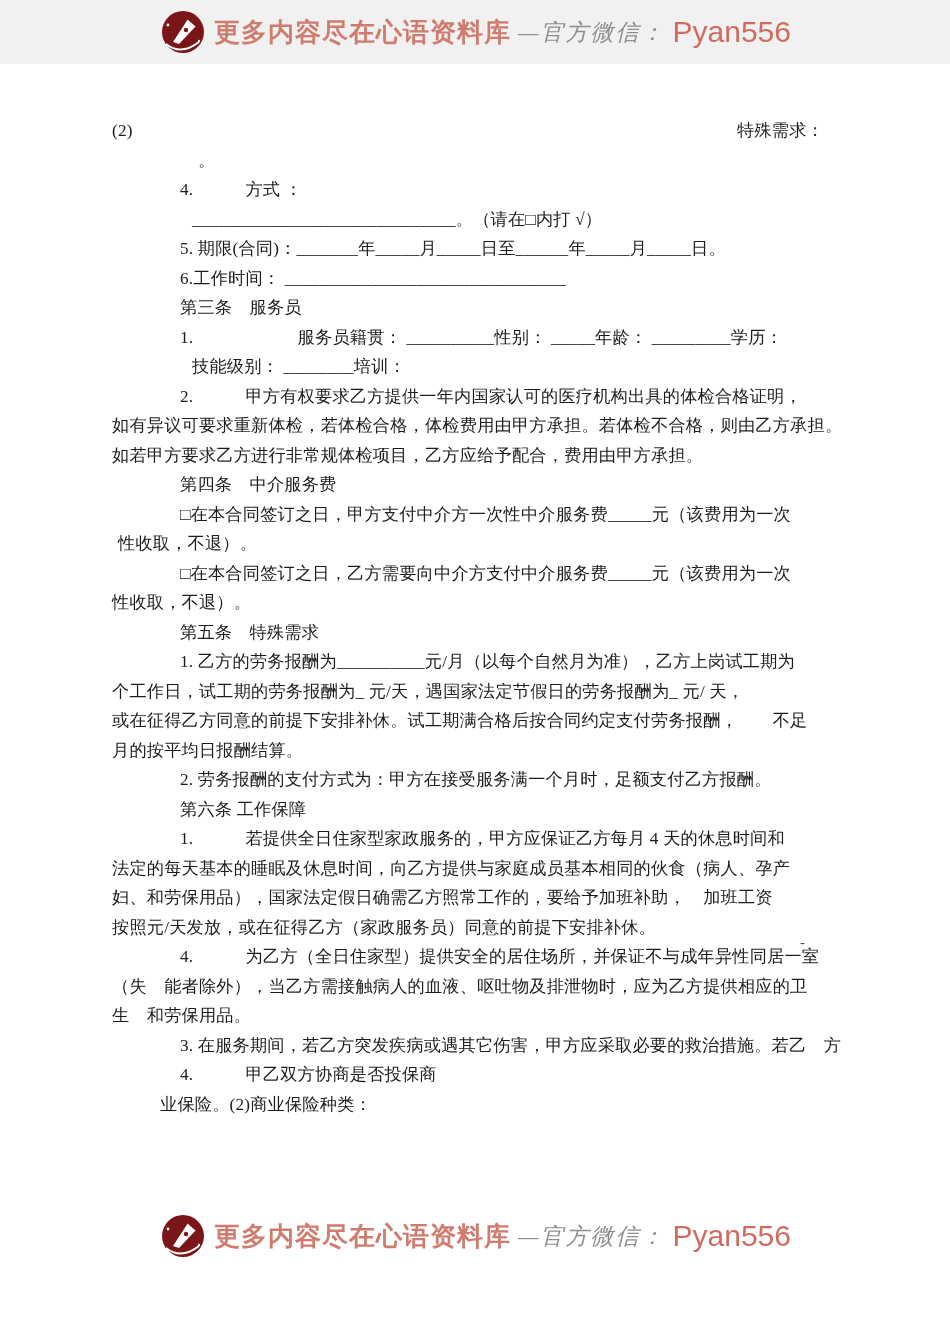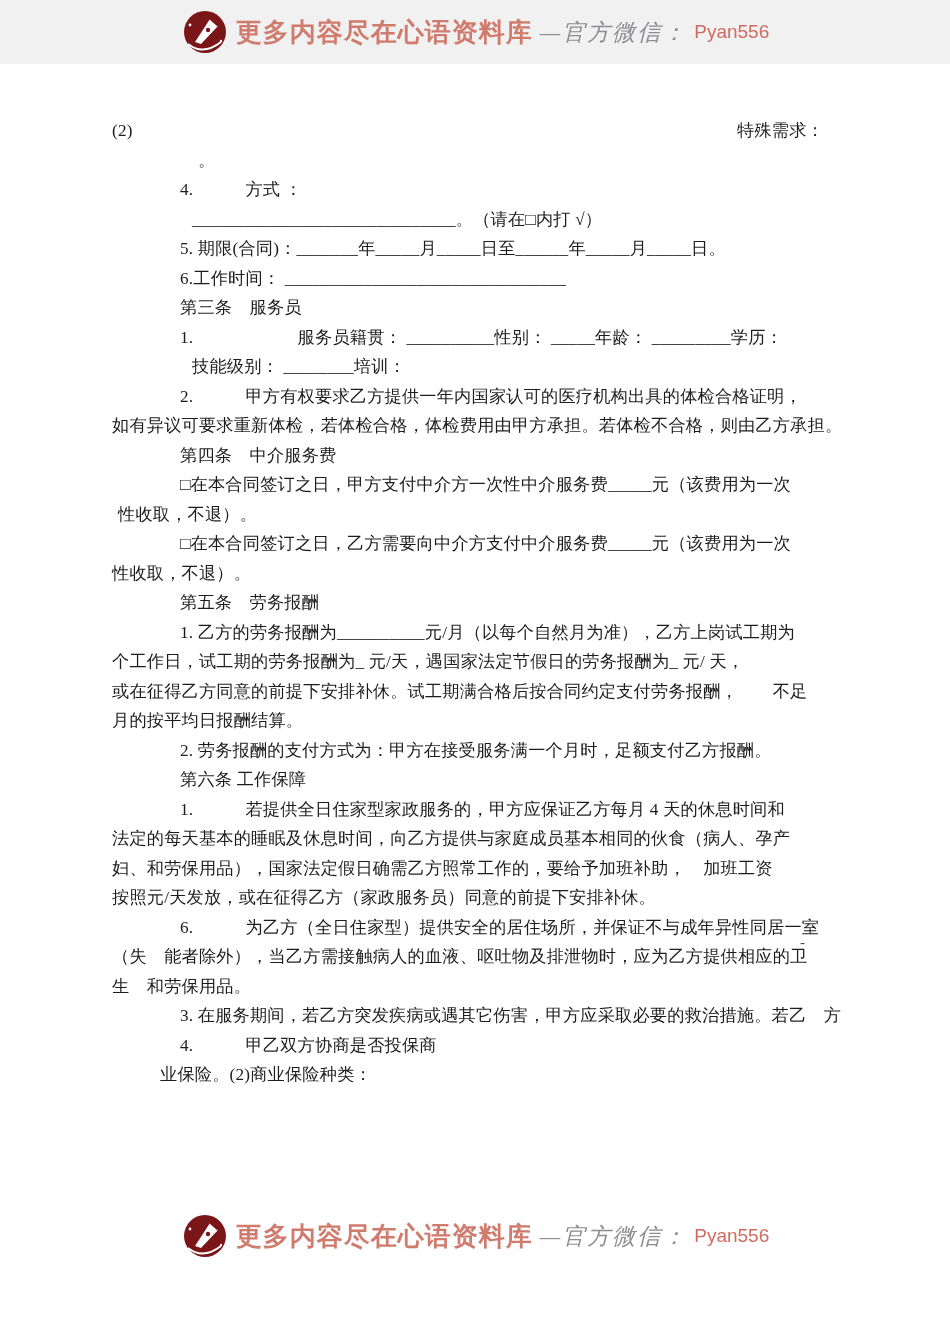--- a/index.html
+++ b/index.html
@@ -12,21 +12,21 @@
   .banner {
     position:absolute; left:0; width:950px; height:64px;
     display:flex; align-items:center; justify-content:center; gap:7px;
   }
   .banner-top { top:0; background:#f1f1f1; }
   .banner-bottom { top:1204px; background:#ffffff; }
   .logo-wrap { width:48px; height:48px; flex:0 0 auto; }
   .logo-wrap svg { width:48px; height:48px; display:block; }
   .b-main { font-size:26px; font-weight:bold; letter-spacing:1px; }
   .b-gray { font-size:23px; font-style:italic; letter-spacing:2px; }
-  .b-id  { font-size:19px; font-family:"Liberation Sans","DejaVu Sans",sans-serif;text-align:right; }
+  .b-id  { font-size:30px; font-family:"Liberation Sans","DejaVu Sans",sans-serif;text-align:right; }
 
   
   .doc {
     position:absolute; left:112px; top:116px; width:738px;
     font-size:17.2px;
   }
   .line {
     margin:0; height:29.5px; line-height:29.5px;
     white-space:nowrap; letter-spacing:0.2px;
   }
@@ -66,37 +66,38 @@
   <p class="line i86">。</p>
   <p class="line i68">4.　　　方式 ：</p>
   <p class="line i80">______________________________。（请在□内打 √）</p>
   <p class="line i68">5. 期限(合同)：_______年_____月_____日至______年_____月_____日。</p>
   <p class="line i68">6.工作时间： ________________________________</p>
   <p class="line i68">第三条　服务员</p>
   <p class="line i68">1.　　　　　　服务员籍贯： __________性别： _____年龄： _________学历：</p>
   <p class="line i80">技能级别： ________培训：</p>
   <p class="line i68">2.　　　甲方有权要求乙方提供一年内国家认可的医疗机构出具的体检合格证明，</p>
   <p class="line i0">如有异议可要求重新体检，若体检合格，体检费用由甲方承担。若体检不合格，则由乙方承担。</p>
+  <p class="line i0">如若甲方要求乙方进行非常规体检项目，乙方应给予配合，费用由甲方承担。</p>
   <p class="line i68">第四条　中介服务费</p>
   <p class="line i68">□在本合同签订之日，甲方支付中介方一次性中介服务费_____元（该费用为一次</p>
   <p class="line i6">性收取，不退）。</p>
   <p class="line i68">□在本合同签订之日，乙方需要向中介方支付中介服务费_____元（该费用为一次</p>
   <p class="line i0">性收取，不退）。</p>
-  <p class="line i68">第五条　劳务报酬</p>
+  <p class="line i68">第五条　特殊需求</p>
   <p class="line i68">1.  乙方的劳务报酬为__________元/月（以每个自然月为准），乙方上岗试工期为</p>
   <p class="line i0">个工作日，试工期的劳务报酬为_  元/天，遇国家法定节假日的劳务报酬为_  元/ 天，</p>
   <p class="line i0">或在征得乙方同意的前提下安排补休。试工期满合格后按合同约定支付劳务报酬，　　不足</p>
   <p class="line i0">月的按平均日报酬结算。</p>
   <p class="line i68">2.  劳务报酬的支付方式为：甲方在接受服务满一个月时，足额支付乙方报酬。</p>
   <p class="line i68">第六条 工作保障</p>
   <p class="line i68">1.　　　若提供全日住家型家政服务的，甲方应保证乙方每月  4  天的休息时间和</p>
   <p class="line i0">法定的每天基本的睡眠及休息时间，向乙方提供与家庭成员基本相同的伙食（病人、孕产</p>
   <p class="line i0">妇、和劳保用品），国家法定假日确需乙方照常工作的，要给予加班补助，　加班工资</p>
   <p class="line i0">按照元/天发放，或在征得乙方（家政服务员）同意的前提下安排补休。</p>
-  <p class="line i68">6.　　　为乙方（全日住家型）提供安全的居住场所，并保证不与成年异性同居一室</p>
+  <p class="line i68">4.　　　为乙方（全日住家型）提供安全的居住场所，并保证不与成年异性同居一室</p>
   <p class="line i0">（失　能者除外），当乙方需接触病人的血液、呕吐物及排泄物时，应为乙方提供相应的卫</p>
   <p class="line i0">生　和劳保用品。</p>
   <p class="line i68">3. 在服务期间，若乙方突发疾病或遇其它伤害，甲方应采取必要的救治措施。若乙　方</p>
   <p class="line i68">4.　　　甲乙双方协商是否投保商</p>
   <p class="line i48">业保险。(2)商业保险种类：</p>
 </div>
 
 <span class="stray-dash">-</span>
 
 <div class="banner banner-bottom">

